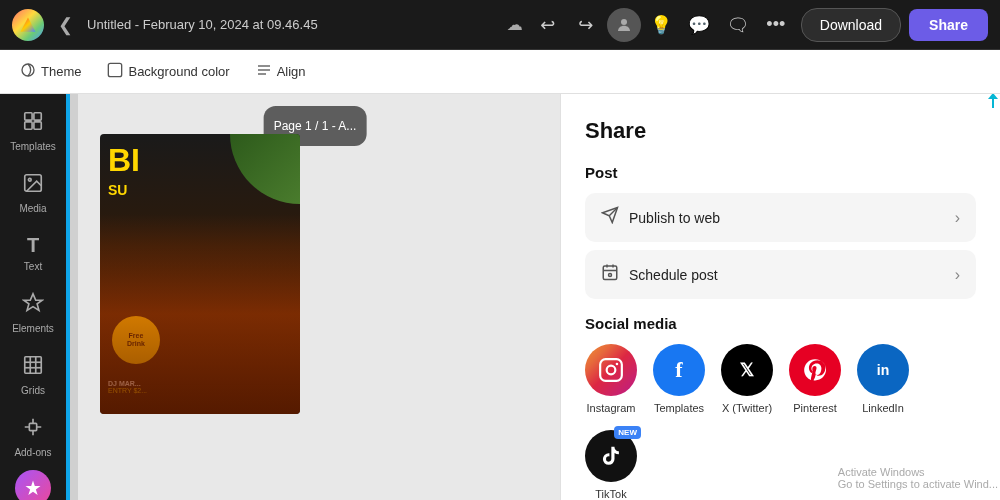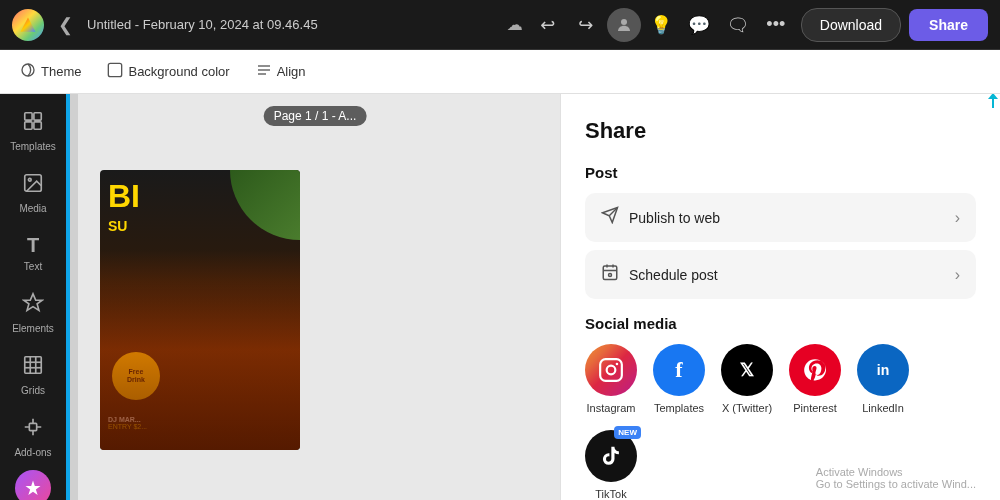--- a/index.html
+++ b/index.html
@@ -128,26 +128,26 @@
       position: relative;
       overflow: hidden;
     }
     .canvas-scroll-indicator {
       position: absolute; left: 0; top: 0; width: 8px; height: 100%;
       background: #d0d0d0;
     }
     .page-indicator {
       position: absolute; top: 12px; left: 50%; transform: translateX(-50%);
       background: rgba(0,0,0,0.6); color: #fff;
-      font-size: 12px; padding: 3px 10px; border-radius: 12px;
+      font-size: 12px; padding: 13px 10px; border-radius: 12px;
     }
     .canvas-content {
       position: absolute; top: 40px; left: 30px;
       width: 200px; height: 280px;
-      overflow: hidden; border-radius: 4px; margin-top: 36px;
+      overflow: hidden; border-radius: 4px;
     }
     .canvas-img-placeholder {
       width: 100%; height: 100%;
       background: linear-gradient(180deg, #1a1a1a 0%, #2d1a0a 40%, #1a0a00 100%);
       position: relative; overflow: hidden;
     }
 
     
     .share-panel {
       width: 440px;
@@ -205,21 +205,21 @@
       width: 2px; height: 14px; background: #06b6d4;
     }
     .arrow-indicator::before {
       content: '';
       position: absolute; top: -1px; left: 50%; transform: translateX(-50%);
       border-left: 5px solid transparent;
       border-right: 5px solid transparent;
       border-bottom: 6px solid #06b6d4;
     }
     .windows-activation {
-      position: absolute; bottom: 10px; right: 24px;
+      position: absolute; bottom: 10px; right: 2px;
       color: #aaa; font-size: 11px;
     }
   </style>
 </head>
 <body>
 
 <div class="top-bar">
   <div class="logo">
     <svg width="20" height="20" viewBox="0 0 24 24">
       <polygon points="12,2 2,20 22,20" fill="none" stroke-width="0"></polygon>

